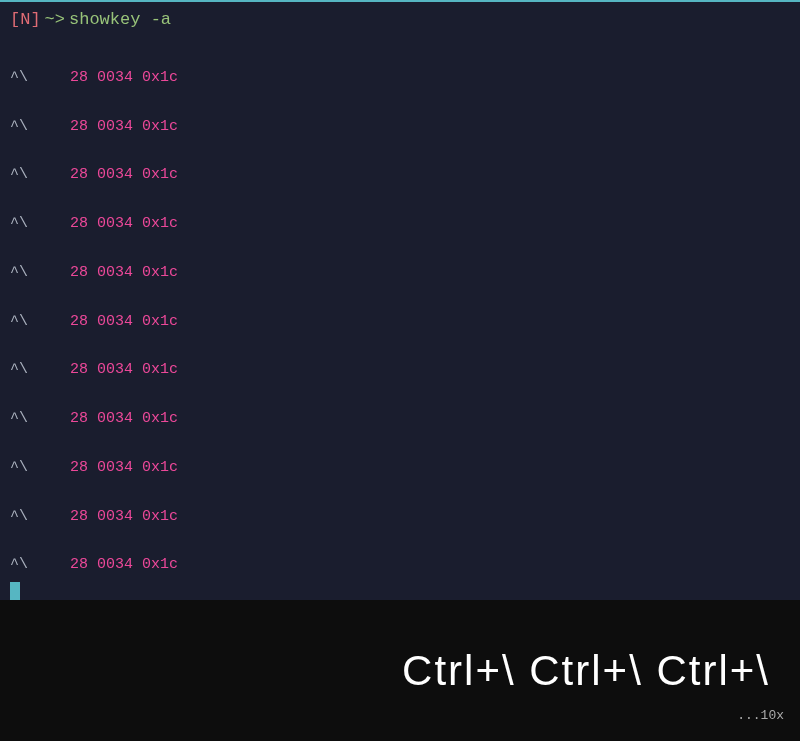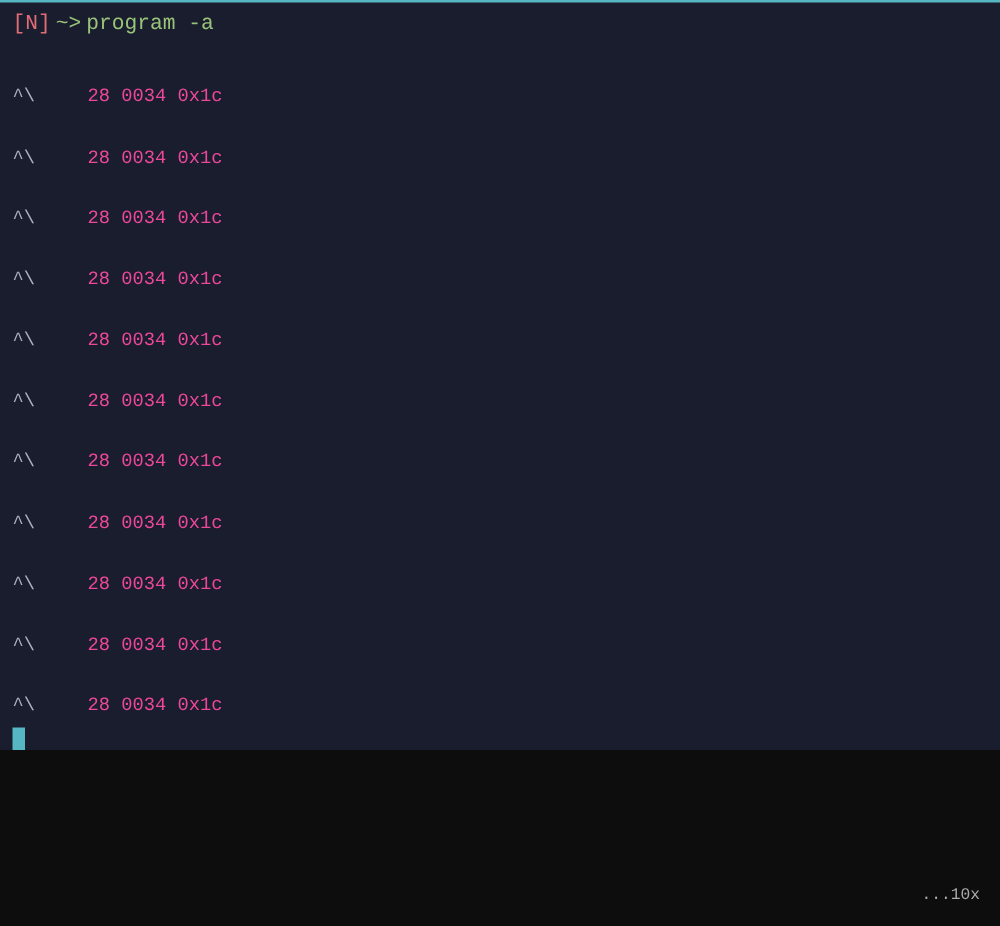--- a/index.html
+++ b/index.html
@@ -117,21 +117,21 @@
   </style>
 </head>
 <body>
 
 <div id="terminal-area">
   <div id="top-border"></div>
 
   <div id="command-line">
     <span class="prompt-bracket">[N]</span>
     <span class="prompt-arrow">~&gt;</span>
-    <span class="prompt-command">program -a</span>
+    <span class="prompt-command">showkey -a</span>
   </div>
 
 
   <div id="key-output-list">
   <div class="key-output-row">
         <span class="key-symbol">^\</span>
         <span class="key-values">        28 0034 0x1c</span>
       </div>
       <div class="key-output-row">
         <span class="key-symbol">^\</span>
@@ -174,14 +174,15 @@
         <span class="key-values">        28 0034 0x1c</span>
       </div>
     </div>
 
   <div id="cursor-line">
     <span id="cursor-block"></span>
   </div>
 </div>
 
 <div id="keypress-overlay">
+  <span id="keypress-text">Ctrl+\ Ctrl+\ Ctrl+\</span>
   <span id="repeat-count">...10x</span>
 </div>
 
 </body></html>

